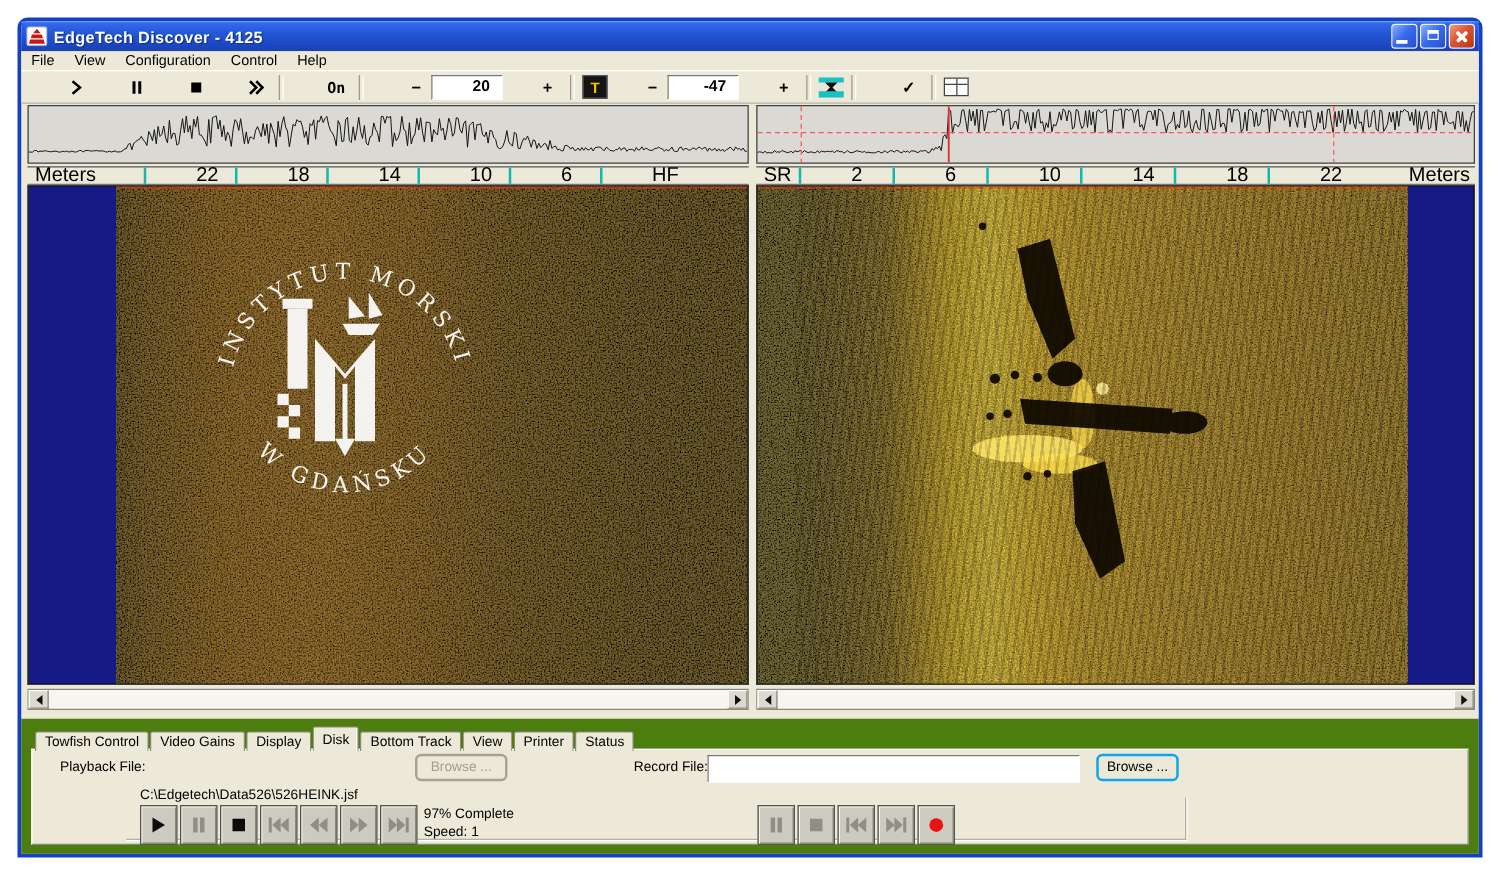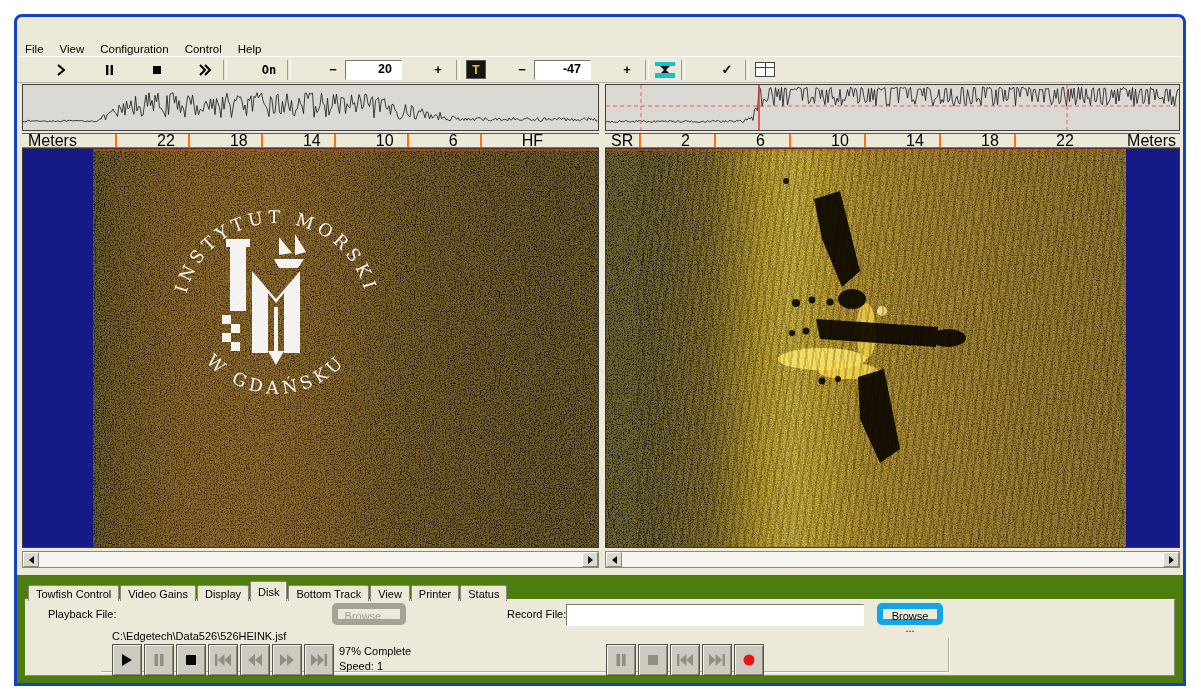--- a/index.html
+++ b/index.html
@@ -49,21 +49,21 @@
 
   
   .scope{position:absolute;top:67px;height:47px;background:#dbd9d3;border:1px solid #404040;box-sizing:border-box;}
   .scopeL{left:5px;width:577px;} .scopeR{left:588px;width:575px;}
 
   
   .ruler{position:absolute;top:116px;height:15px;background:#ece9d8;display:flex;align-items:center;
          font-size:16px;font-weight:normal;border-top:1px solid #555;border-bottom:1px solid #777;box-sizing:border-box;}
   .rulerL{left:5px;width:577px;} .rulerR{left:588px;width:575px;}
   .rcell{height:100%;display:flex;align-items:center;padding-left:5px;box-sizing:border-box;}
-  .rcell.tick{border-left:2px solid #f97316;padding-left:40px;}
+  .rcell.tick{border-left:2px solid #14b8a6;padding-left:40px;}
   .rcell.first{padding-left:6px;}
   .rcell.hf{flex:1;justify-content:flex-end;padding-right:56px;}
   .rcell.last{flex:1;justify-content:space-between;padding-right:4px;}
 
   
   .sonar{position:absolute;top:131px;height:400px;border:1px solid #3a3a3a;box-sizing:border-box;background:#000;overflow:hidden;}
   .sonarL{left:5px;width:577px;} .sonarR{left:588px;width:575px;}
   .sonar svg{display:block;}
   .ripples{position:absolute;left:30px;right:55px;top:0;bottom:0;pointer-events:none;opacity:.5;
     background:repeating-linear-gradient(98deg,rgba(45,22,0,.38) 0 2px,rgba(0,0,0,0) 2px 7px),
@@ -89,37 +89,56 @@
   .tabpage{position:absolute;left:8px;top:24px;width:1150px;height:77px;background:#ece9d8;
            border:1px solid;border-color:#fff #8a887c #8a887c #fff;box-sizing:border-box;z-index:1;}
   .gline-h{position:absolute;left:75px;width:849px;top:71px;height:1px;background:#b3b1a4;box-shadow:0 1px 0 #fff;}
   .gline-v{position:absolute;left:922px;top:38px;width:1px;height:34px;background:#b3b1a4;box-shadow:1px 0 0 #fff;}
   .flabel{position:absolute;font-size:11px;}
   .finput{position:absolute;height:18px;border:1px solid;border-color:#7c7a6e #fff #fff #7c7a6e;
           font-size:11px;font-family:"Liberation Sans",sans-serif;padding:1px 4px;box-sizing:content-box;}
   .finput.dis{background:#ece9d8;color:#9a988c;}
   .finput.rec{background:#fff;color:#000;}
   .xpbtn{position:absolute;height:22px;font-size:11px;font-family:"Liberation Sans",sans-serif;
-         background:#ece9d8;border:6px solid #0ea5e9;border-radius:5px;cursor:pointer;}
+         background:#ece9d8;border:2px solid #0ea5e9;border-radius:5px;cursor:pointer;}
   .xpbtn.dis{color:#a09e92;border-color:#a5a396;}
   .pathtxt{position:absolute;font-size:11px;}
   .transport{position:absolute;display:flex;}
   .pbtn{width:28px;height:30px;margin-right:2px;background:#cdcabf;border:1px solid #55544e;
         box-shadow:inset 1px 1px 0 #f5f3ec,inset -1px -1px 0 #8b897e;
         display:flex;align-items:center;justify-content:center;cursor:pointer;}
   .pbtn svg{display:block;}
   .gEn{fill:#0b0b0b;} .gDis{fill:#918f85;} .gRec{fill:#e81414;}
   .progress{position:absolute;font-size:11px;line-height:15px;}
 </style>
 </head>
 <body>
 
 <div class="page">
 <div class="window">
 
+  <div class="titlebar">
+    <svg class="appicon" viewBox="0 0 17 16">
+      <rect x="0.5" y="0.5" width="16" height="15" rx="2" fill="#fff" stroke="#9db6e8"></rect>
+      <polygon points="8.5,2 11.5,5.5 5.5,5.5" fill="#cf1515"></polygon>
+      <polygon points="4.5,6.5 12.5,6.5 13.3,9.5 3.7,9.5" fill="#cf1515"></polygon>
+      <polygon points="3,10.5 14,10.5 14.8,14 2.2,14" fill="#cf1515"></polygon>
+    </svg>
+    <span class="title">EdgeTech Discover - 4125</span>
+    <div class="cap">
+          <span class="ming"></span>
+        </div>
+    <div class="cap">
+          <span class="maxg"></span>
+        </div>
+    <div class="cap close">
+          <span class="xg1"></span>
+          <span class="xg2"></span>
+        </div>
+  </div>
 
   <div class="menubar">
     <span class="mitem">File</span>
     <span class="mitem">View</span>
     <span class="mitem">Configuration</span>
     <span class="mitem">Control</span>
     <span class="mitem">Help</span>
   </div>
 
   <div class="toolbar">

